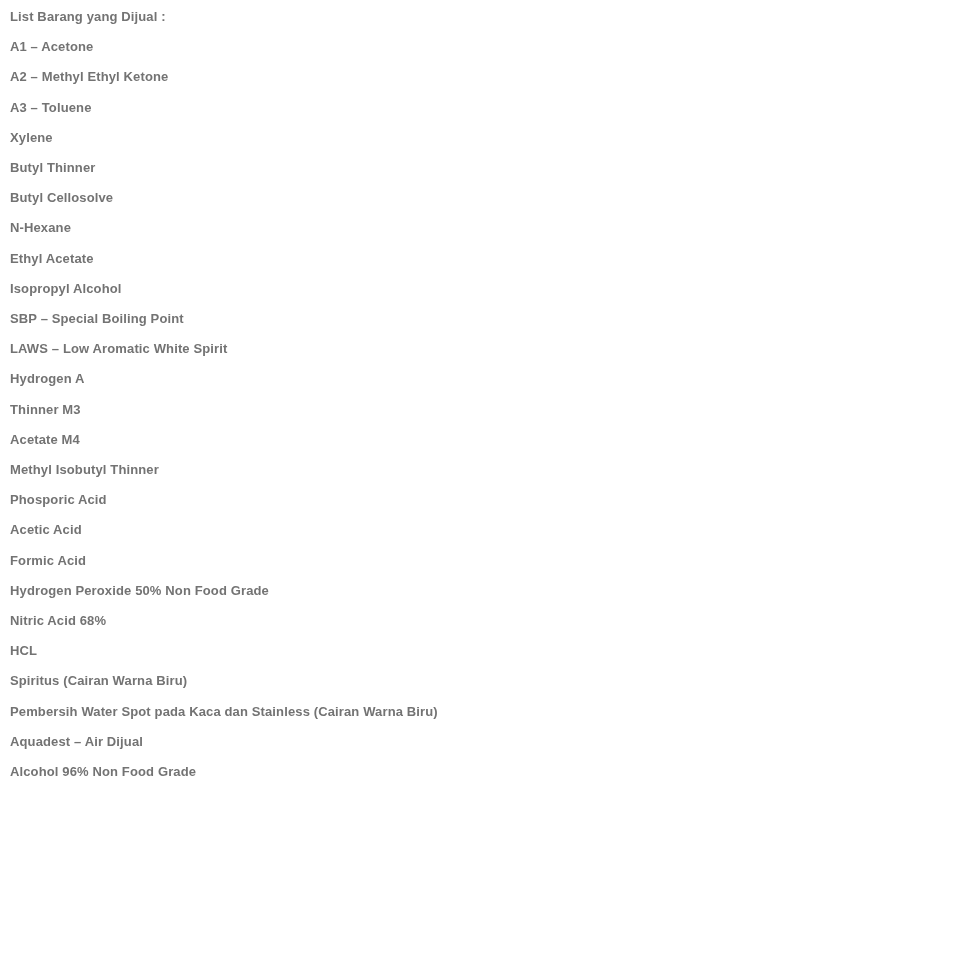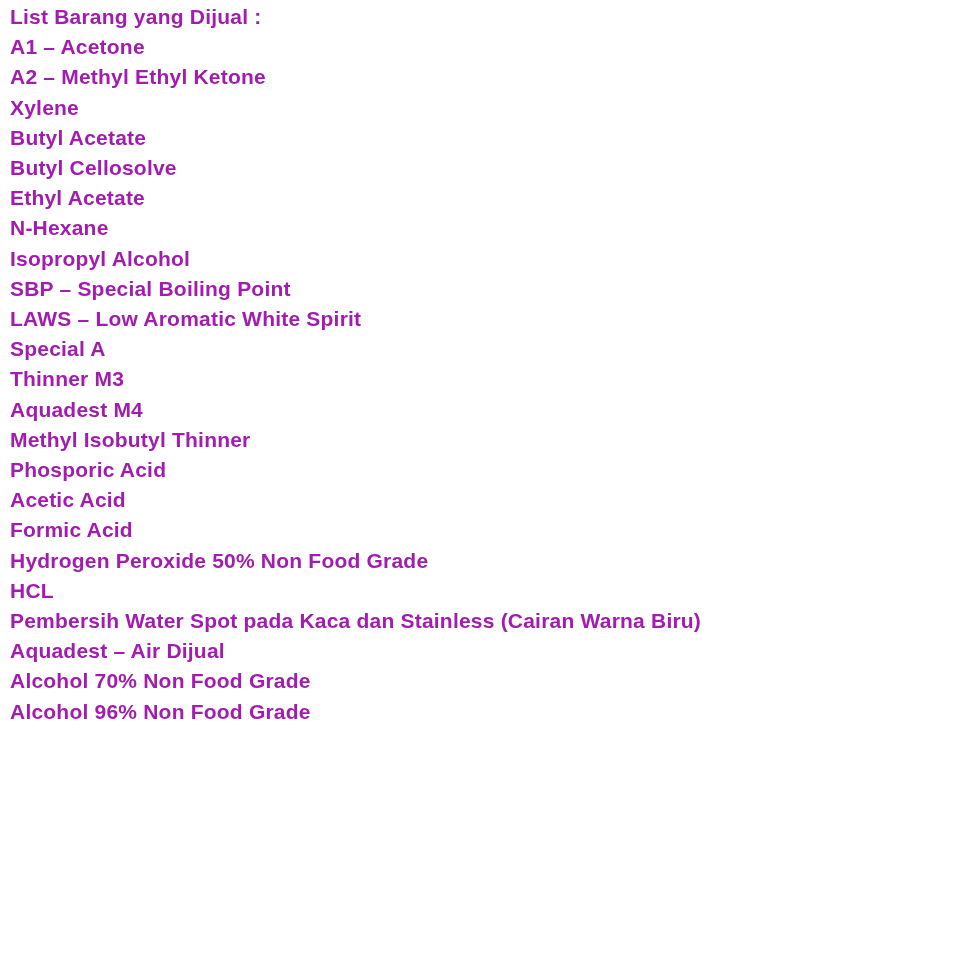--- a/index.html
+++ b/index.html
@@ -12,52 +12,54 @@
     height: 968px;
     overflow: hidden;
     font-family: "Liberation Sans", sans-serif;
     color: #000000;
   }
   #doc {
     padding: 0px 0px 0px 10px;
     box-sizing: border-box;
   }
   .line {
-    font-size: 21px;
+    font-size: 13px;
     font-weight: bold;
     line-height: 30.2px;
     white-space: pre;
     letter-spacing: 0.01em;
-    color: #a21caf;
+    color: #737373;
   }
   .line:first-child {
     padding-top: 2px;
   }
 </style>
 </head>
 <body>
 
 <div id="doc">
   <div class="line">List Barang yang Dijual :</div>
   <div class="line">A1 – Acetone</div>
   <div class="line">A2 – Methyl Ethyl Ketone</div>
+  <div class="line">A3 – Toluene</div>
   <div class="line">Xylene</div>
-  <div class="line">Butyl Acetate</div>
+  <div class="line">Butyl Thinner</div>
   <div class="line">Butyl Cellosolve</div>
+  <div class="line">N-Hexane</div>
   <div class="line">Ethyl Acetate</div>
-  <div class="line">N-Hexane</div>
   <div class="line">Isopropyl Alcohol</div>
   <div class="line">SBP – Special Boiling Point</div>
   <div class="line">LAWS – Low Aromatic White Spirit</div>
-  <div class="line">Special A</div>
+  <div class="line">Hydrogen A</div>
   <div class="line">Thinner M3</div>
-  <div class="line">Aquadest M4</div>
+  <div class="line">Acetate M4</div>
   <div class="line">Methyl Isobutyl Thinner</div>
   <div class="line">Phosporic Acid</div>
   <div class="line">Acetic Acid</div>
   <div class="line">Formic Acid</div>
   <div class="line">Hydrogen Peroxide 50% Non Food Grade</div>
+  <div class="line">Nitric Acid 68%</div>
   <div class="line">HCL</div>
+  <div class="line">Spiritus (Cairan Warna Biru)</div>
   <div class="line">Pembersih Water Spot pada Kaca dan Stainless (Cairan Warna Biru)</div>
   <div class="line">Aquadest – Air Dijual</div>
-  <div class="line">Alcohol 70% Non Food Grade</div>
   <div class="line">Alcohol 96% Non Food Grade</div>
 </div>
 
 </body></html>

